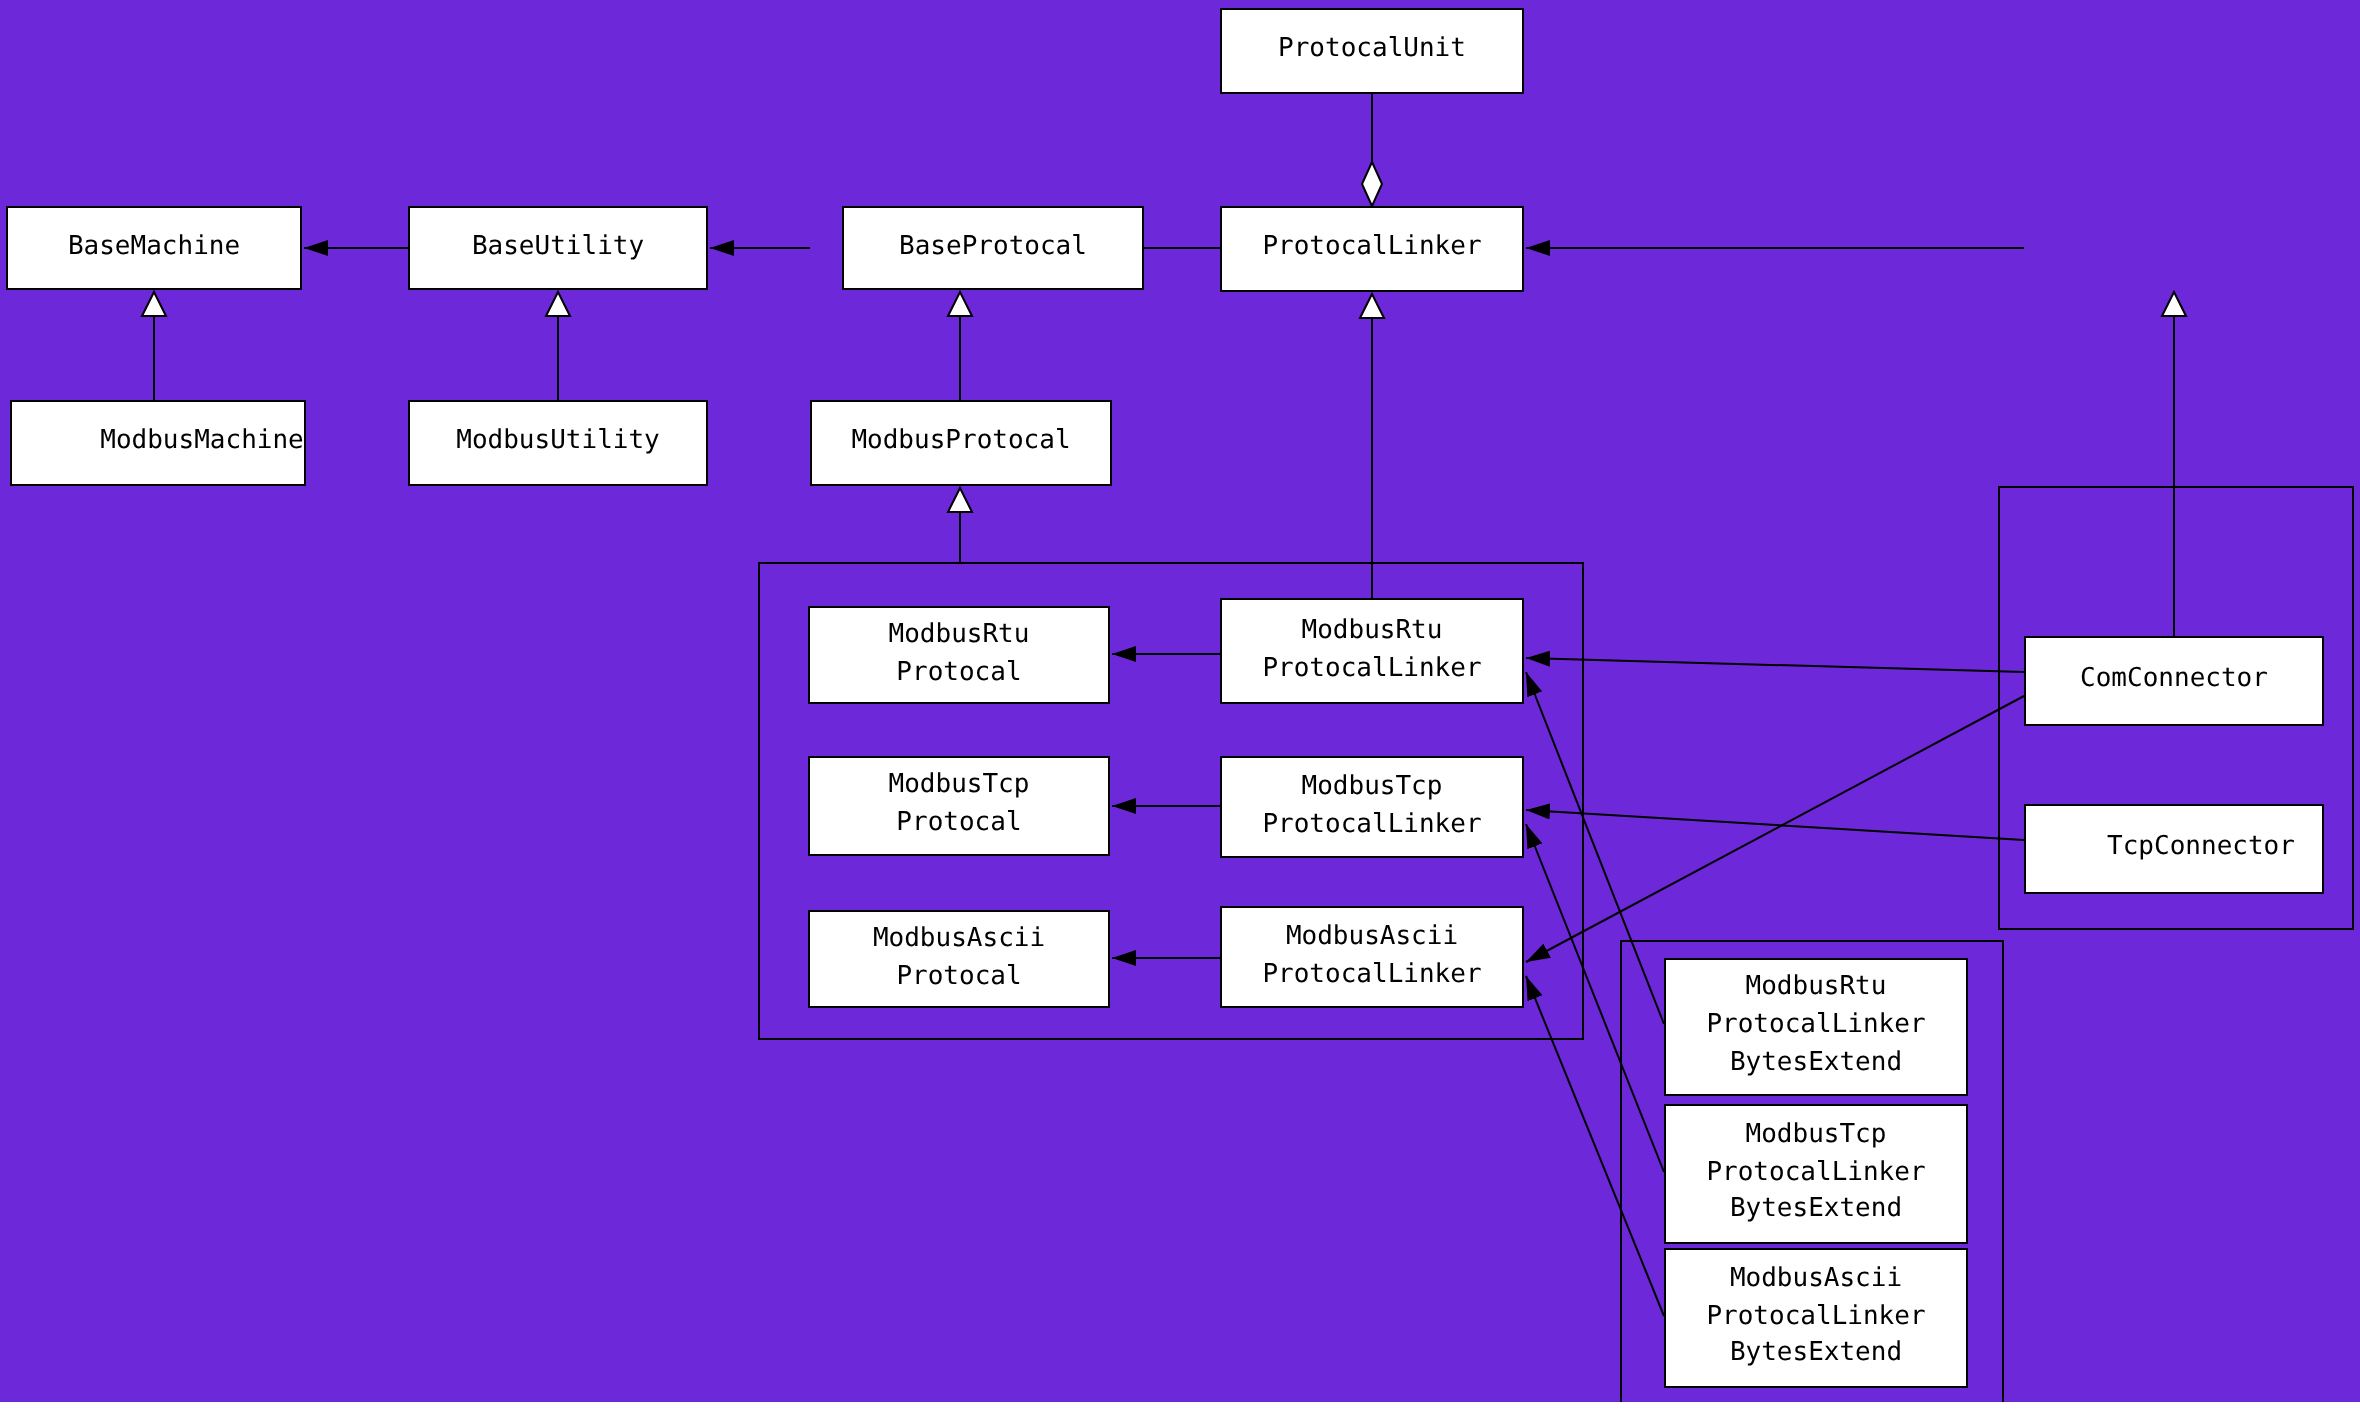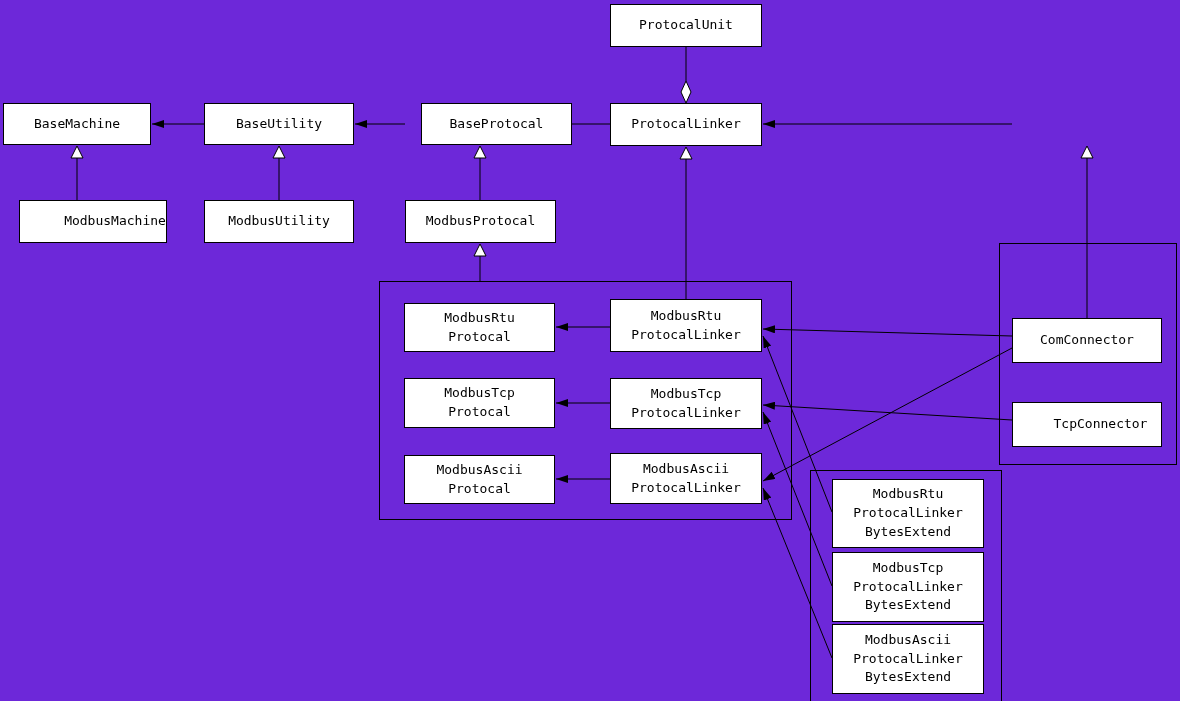--- a/index.html
+++ b/index.html
@@ -100,21 +100,21 @@
 
   <div class="node" style="left:3px; top:103px; width:148px; height:42px;">BaseMachine</div>
 
   <div class="node" style="left:204px; top:103px; width:150px; height:42px;">BaseUtility</div>
 
   <div class="node" style="left:405px; top:103px; width:151px; height:42px;margin-left:16px;">BaseProtocal</div>
 
   <div class="node" style="left:610px; top:103px; width:152px; height:43px;">ProtocalLinker</div>
 
 
-  <div class="node" style="left:19px; top:200px; width:148px; height:43px;padding-left:44px;">ModbusMachine</div>
+  <div class="node" style="left:5px; top:200px; width:148px; height:43px;padding-left:44px;">ModbusMachine</div>
 
   <div class="node" style="left:204px; top:200px; width:150px; height:43px;">ModbusUtility</div>
 
   <div class="node" style="left:405px; top:200px; width:151px; height:43px;">ModbusProtocal</div>
 
   <div class="node" style="left:404px; top:303px; width:151px; height:49px;">ModbusRtu
 Protocal</div>
 
   <div class="node" style="left:610px; top:299px; width:152px; height:53px;">ModbusRtu
 ProtocalLinker</div>

